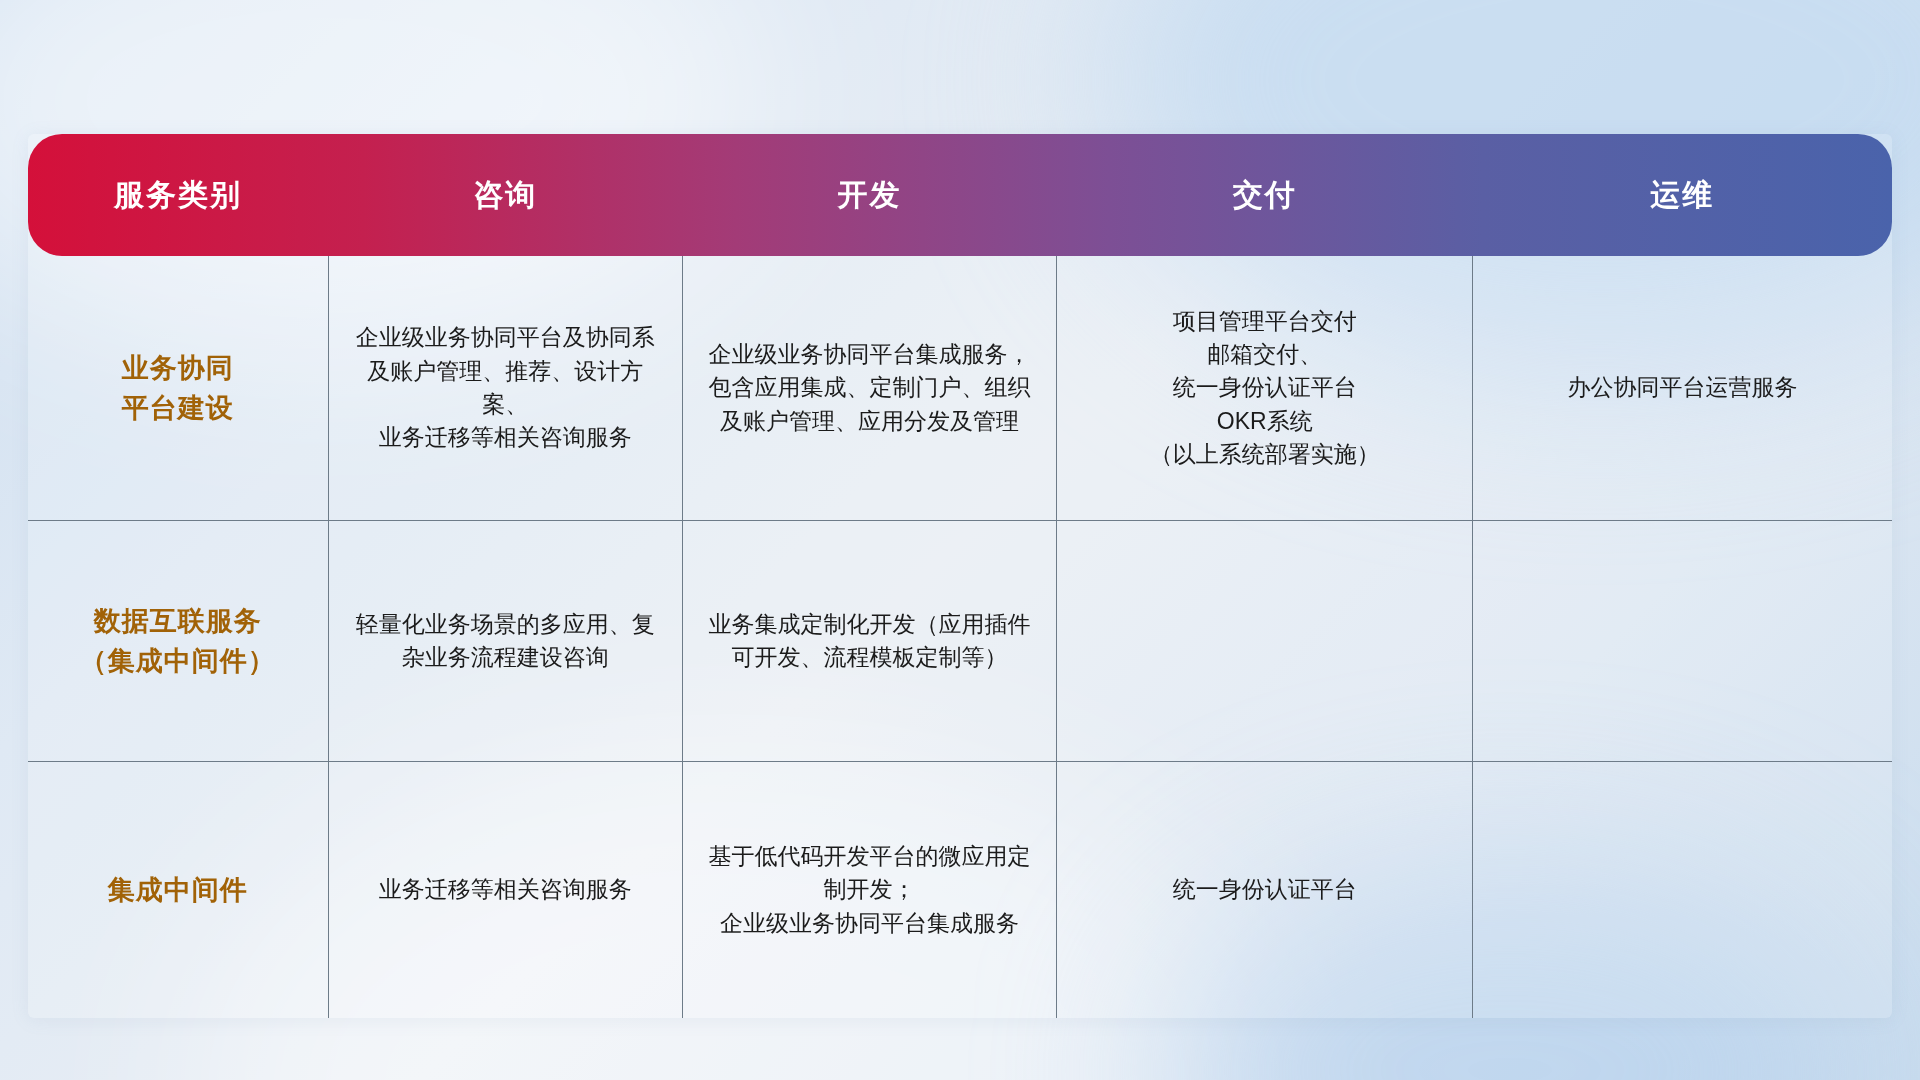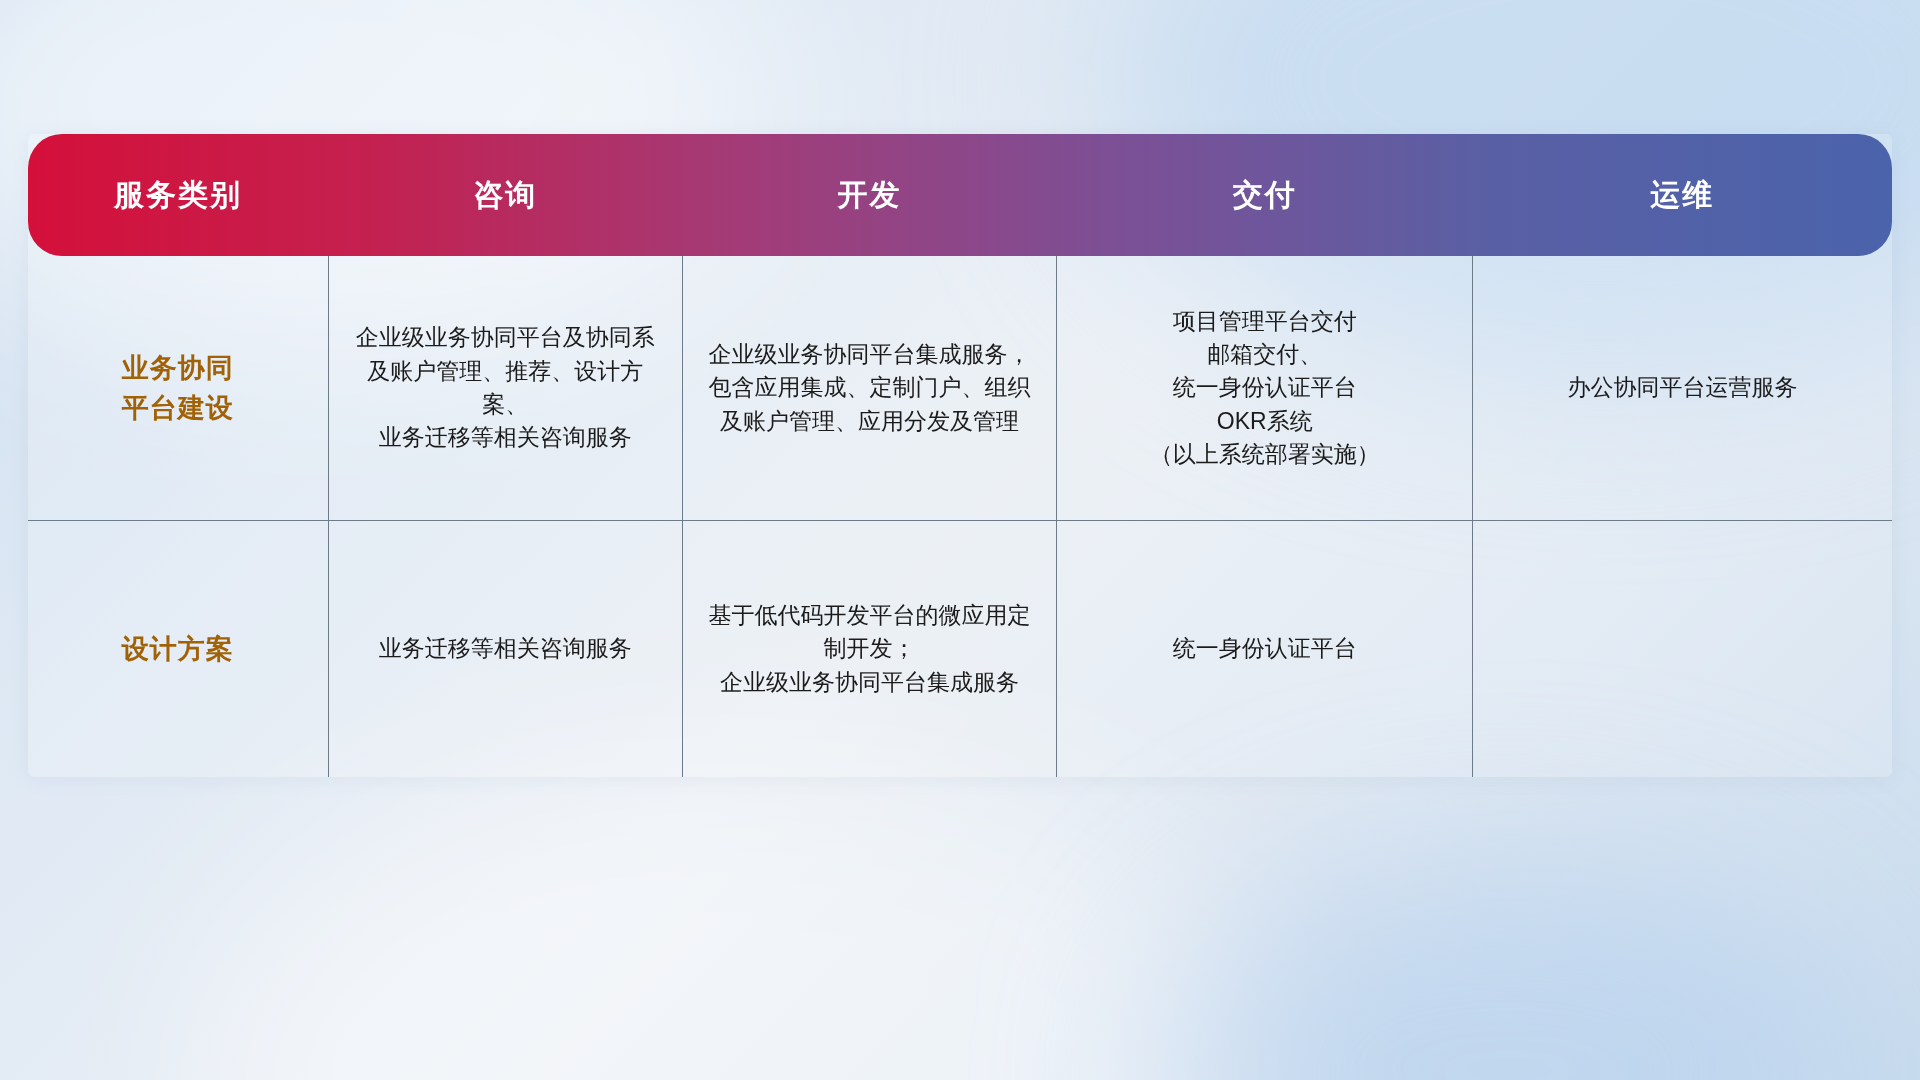--- a/index.html
+++ b/index.html
@@ -138,22 +138,32 @@
         <td class="body-cell">企业级业务协同平台集成服务，
 包含应用集成、定制门户、组织
 及账户管理、应用分发及管理</td>
         <td class="body-cell">项目管理平台交付
 邮箱交付、
 统一身份认证平台
 OKR系统
 （以上系统部署实施）</td>
         <td class="body-cell">办公协同平台运营服务</td>
       </tr>
+      <tr class="row-2">
+        <td class="cat">数据互联服务
+（集成中间件）</td>
+        <td class="body-cell">轻量化业务场景的多应用、复
+杂业务流程建设咨询</td>
+        <td class="body-cell">业务集成定制化开发（应用插件
+可开发、流程模板定制等）</td>
+        <td class="body-cell"></td>
+        <td class="body-cell"></td>
+      </tr>
       <tr class="row-3">
-        <td class="cat">设计方案</td>
+        <td class="cat">集成中间件</td>
         <td class="body-cell">业务迁移等相关咨询服务</td>
         <td class="body-cell">基于低代码开发平台的微应用定
 制开发；
 企业级业务协同平台集成服务</td>
         <td class="body-cell">统一身份认证平台</td>
         <td class="body-cell"></td>
       </tr>
     </tbody>
   </table>
 </div>

